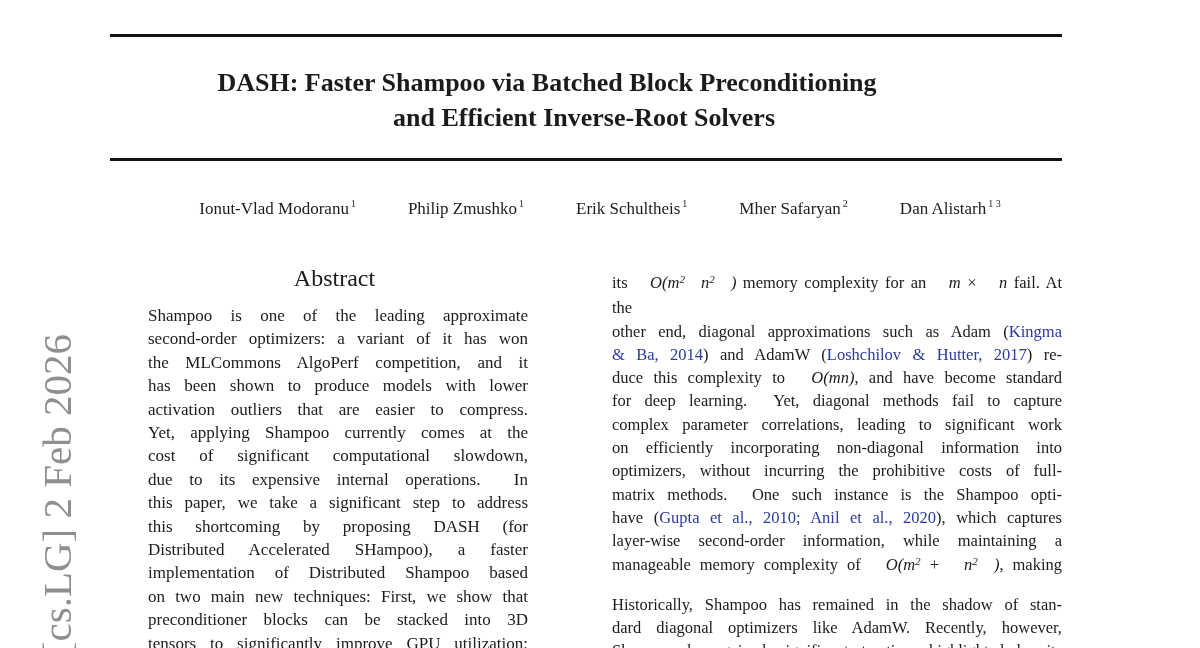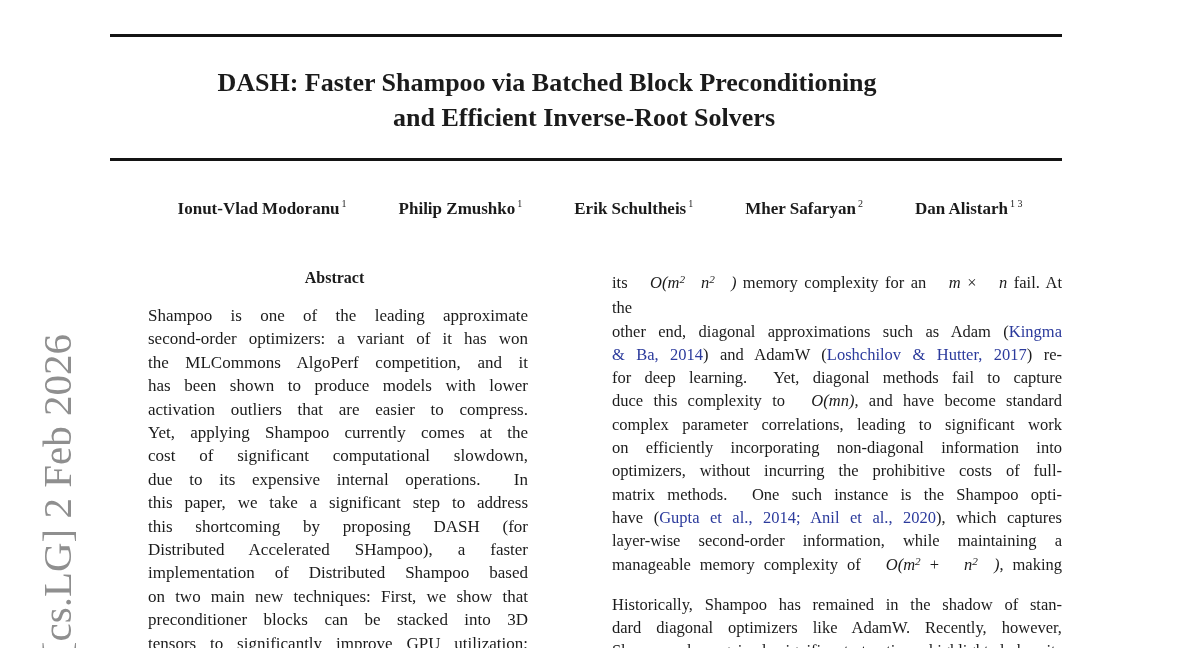--- a/index.html
+++ b/index.html
@@ -11,26 +11,26 @@
     font-family:"Liberation Serif","DejaVu Serif",serif;
   }
   .rule { position:absolute; left:110px; width:952px; height:3px; background:#141414; }
   .rule-top { top:34px; }
   .rule-mid { top:158px; }
   .title-line { position:absolute; left:110px; text-align:center; font-weight:bold; font-size:26px; line-height:34px; white-space:nowrap; }
   .title-line1 { top:66px; width:874px; }
   .title-line2 { top:101px; width:948px; }
   .authors { position:absolute; left:110px; top:199px; width:948px; text-align:center; font-size:17px; white-space:nowrap; }
   .author { margin:0 10px; }
-  .author-name { font-weight:bold;margin-left:32px; }
+  .author-name { font-weight:normal;margin-left:32px; }
   .author-sup { font-size:10px; position:relative; top:-7px; margin-left:2px; font-weight:normal; }
   .col { position:absolute; }
   .col-left { left:110px; top:266px; width:435px; }
   .col-right { left:612px; top:271px; width:450px; font-size:16.5px; }
-  .abstract-heading { font-size:16px; line-height:24px; font-weight:bold; text-align:center; position:relative; left:7px; }
+  .abstract-heading { font-size:24px; line-height:24px; font-weight:normal; text-align:center; position:relative; left:7px; }
   .abstract-body { margin-top:14px; padding:0 17px 0 38px; font-size:17px; }
   .abstract-body .tline { line-height:23.4px; }
   .col-right .tline { line-height:23.3px; }
   .para2 { margin-top:15px; }
   .tline { text-align:justify; text-align-last:justify; }
   .tline-end { text-align-last:left; }
   .s-b { font-weight:normal; }
   .s-i { font-style:italic;margin-left:16px; }
   .s-isup { font-style:italic; font-size:0.68em; position:relative; top:-0.45em; }
   .s-blue { color:var(--blue); }
@@ -76,27 +76,27 @@
         <div class="tline"><span>preconditioner blocks can be stacked into 3D</span></div>
         <div class="tline"><span>tensors to significantly improve GPU utilization;</span></div>
       </div>
   </div>
 
   <div class="col col-right">
     <div class="para para1">
         <div class="tline"><span>its </span><span class="s-i">O(m</span><span class="s-isup">2</span><span class="s-i">n</span><span class="s-isup">2</span><span class="s-i">)</span><span> memory complexity for an </span><span class="s-i">m</span><span> × </span><span class="s-i">n</span><span> fail. At the</span></div>
         <div class="tline"><span>other end, diagonal approximations such as Adam (</span><span class="s-blue">Kingma</span></div>
         <div class="tline"><span class="s-blue">&amp; Ba, 2014</span><span>) and AdamW (</span><span class="s-blue">Loshchilov &amp; Hutter, 2017</span><span>) re-</span></div>
+        <div class="tline"><span>duce this complexity to </span><span class="s-i">O(mn)</span><span>, and have become standard</span></div>
         <div class="tline"><span>for deep learning.&nbsp; Yet, diagonal methods fail to capture</span></div>
-        <div class="tline"><span>duce this complexity to </span><span class="s-i">O(mn)</span><span>, and have become standard</span></div>
         <div class="tline"><span>complex parameter correlations, leading to significant work</span></div>
         <div class="tline"><span>on efficiently incorporating non-diagonal information into</span></div>
         <div class="tline"><span>optimizers, without incurring the prohibitive costs of full-</span></div>
         <div class="tline"><span>matrix methods.&nbsp; One such instance is the Shampoo opti-</span></div>
-        <div class="tline"><span>have (</span><span class="s-blue">Gupta et al., 2014</span><span class="s-blue">; </span><span class="s-blue">Anil et al., 2020</span><span>), which captures</span></div>
+        <div class="tline"><span>have (</span><span class="s-blue">Gupta et al., 2010</span><span class="s-blue">; </span><span class="s-blue">Anil et al., 2020</span><span>), which captures</span></div>
         <div class="tline"><span>layer-wise second-order information, while maintaining a</span></div>
         <div class="tline"><span>manageable memory complexity of </span><span class="s-i">O(m</span><span class="s-isup">2</span><span> + </span><span class="s-i">n</span><span class="s-isup">2</span><span class="s-i">)</span><span>, making</span></div>
       </div>
     <div class="para para2">
         <div class="tline"><span>Historically, Shampoo has remained in the shadow of stan-</span></div>
         <div class="tline"><span>dard diagonal optimizers like AdamW. Recently, however,</span></div>
         <div class="tline"><span>Shampoo has gained significant traction, highlighted by its</span></div>
       </div>
   </div>
 

